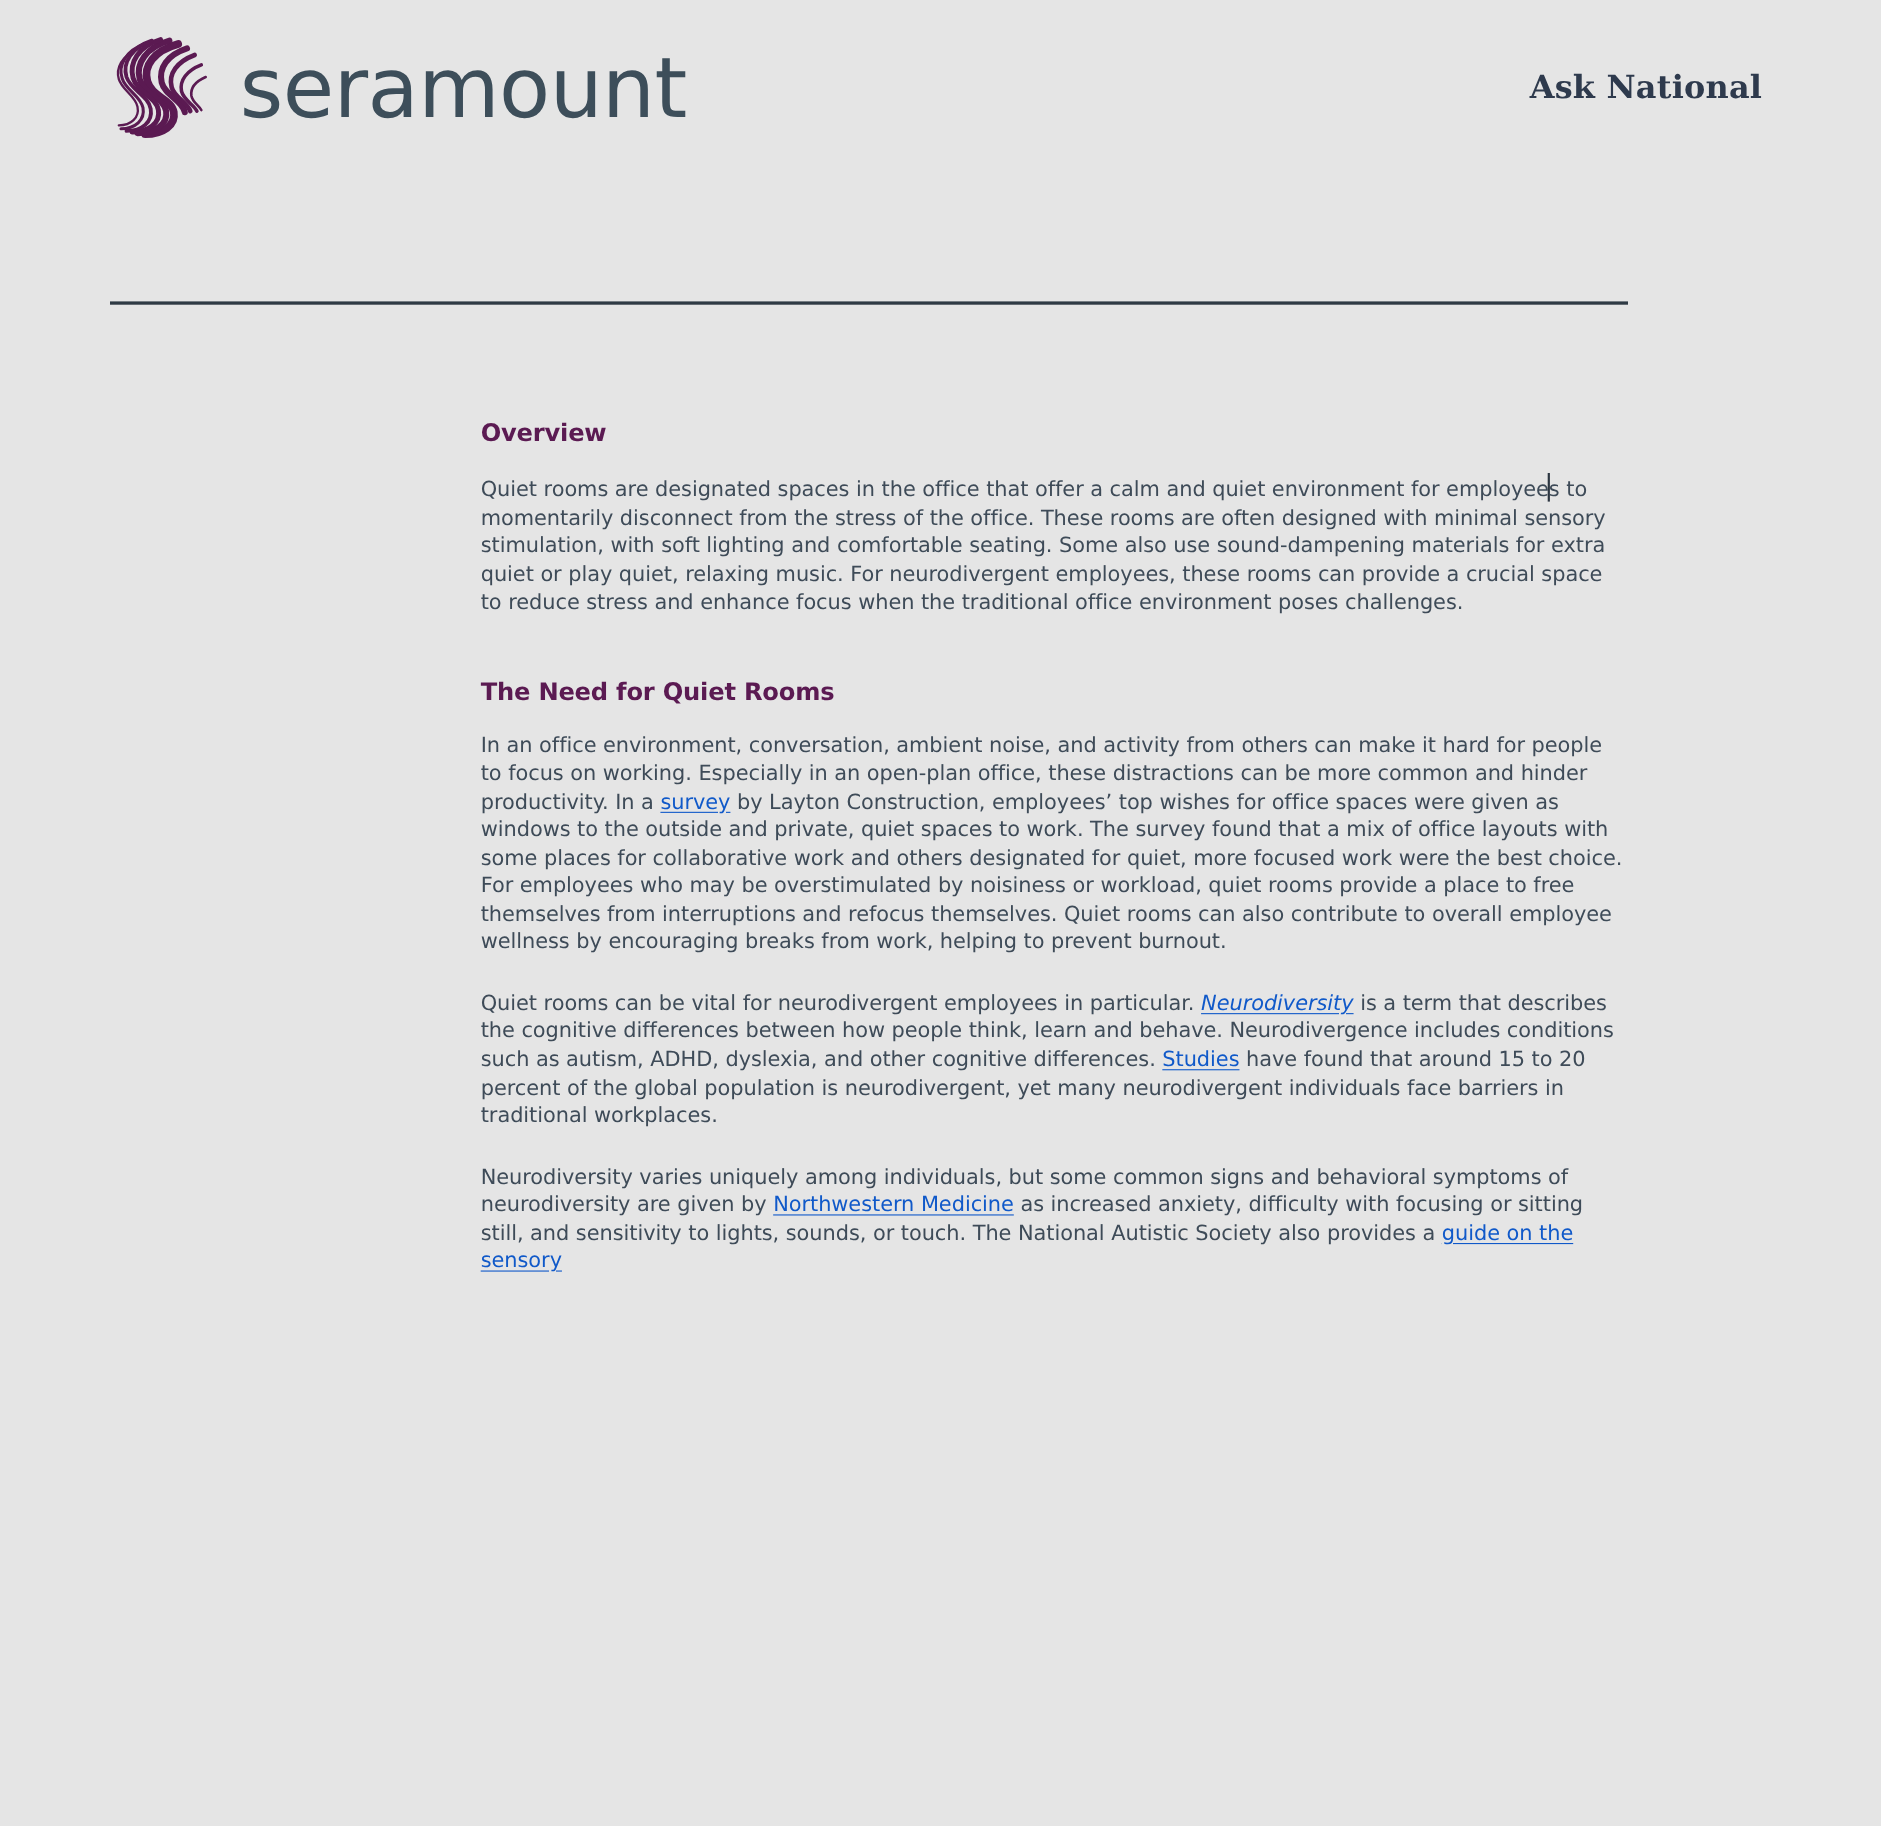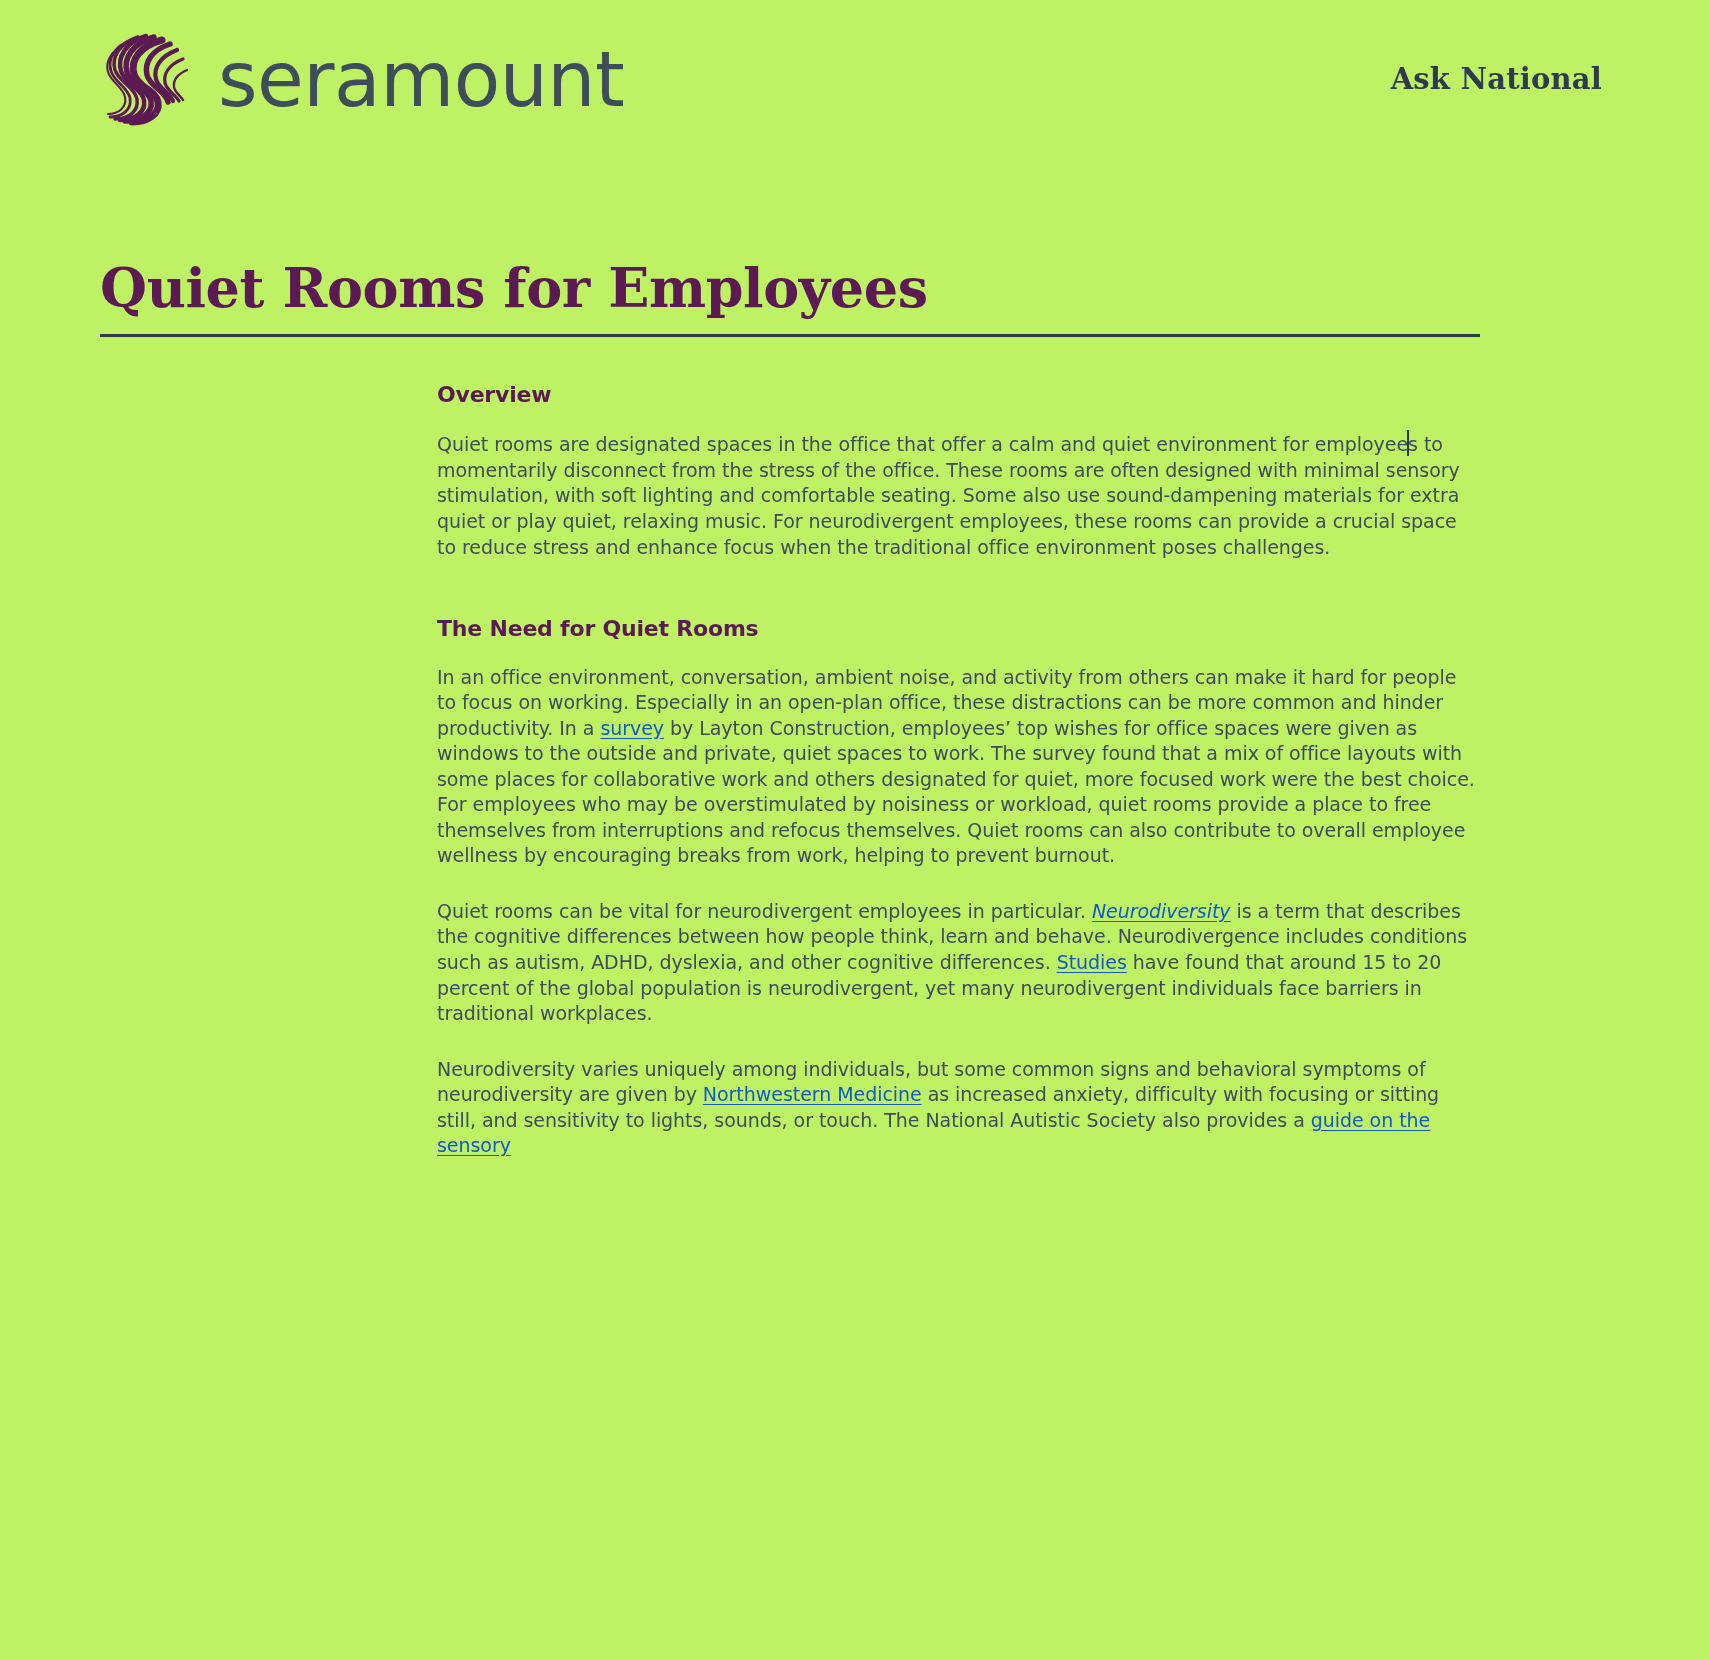--- a/index.html
+++ b/index.html
@@ -13,21 +13,21 @@
     height: 1660px;
     overflow: hidden;
     font-family: "DejaVu Sans", "Liberation Sans", sans-serif;
     color: #3c4a56;
   }
 
   .page {
     position: relative;
     width: 1710px;
     height: 1660px;
-    background: #bef264;
+    background: #e5e5e5;
   }
 
   
   .site-header {
     position: absolute;
     top: 0;
     left: 0;
     width: 1710px;
     height: 200px;
     display: flex;
@@ -159,21 +159,20 @@
           <path d="M87 40 C78 44 73 50 74 57 C75 63 81 66 83 70" stroke-width="2.4"></path>
         </g>
       </svg>
       <span class="brand-word">seramount</span>
     </div>
 
     <a class="header-link" href="#">Ask National</a>
   </header>
 
   <div class="title-block">
-    <h1 class="doc-title">Quiet Rooms for Employees</h1>
     <div class="title-rule"></div>
   </div>
 
   <main class="content" id="doc-body">
       <section class="section">
         <h2 class="section-heading">Overview</h2>
         <p class="para"><span>Quiet rooms are designated spaces in the office that offer a calm and quiet environment for employee</span><span class="caret"></span><span>s to momentarily disconnect from the stress of the office. These rooms are often designed with minimal sensory stimulation, with soft lighting and comfortable seating. Some also use sound-dampening materials for extra quiet or play quiet, relaxing music. For neurodivergent employees, these rooms can provide a crucial space to reduce stress and enhance focus when the traditional office environment poses challenges.</span></p>
       </section>
       <section class="section">
         <h2 class="section-heading">The Need for Quiet Rooms</h2>

